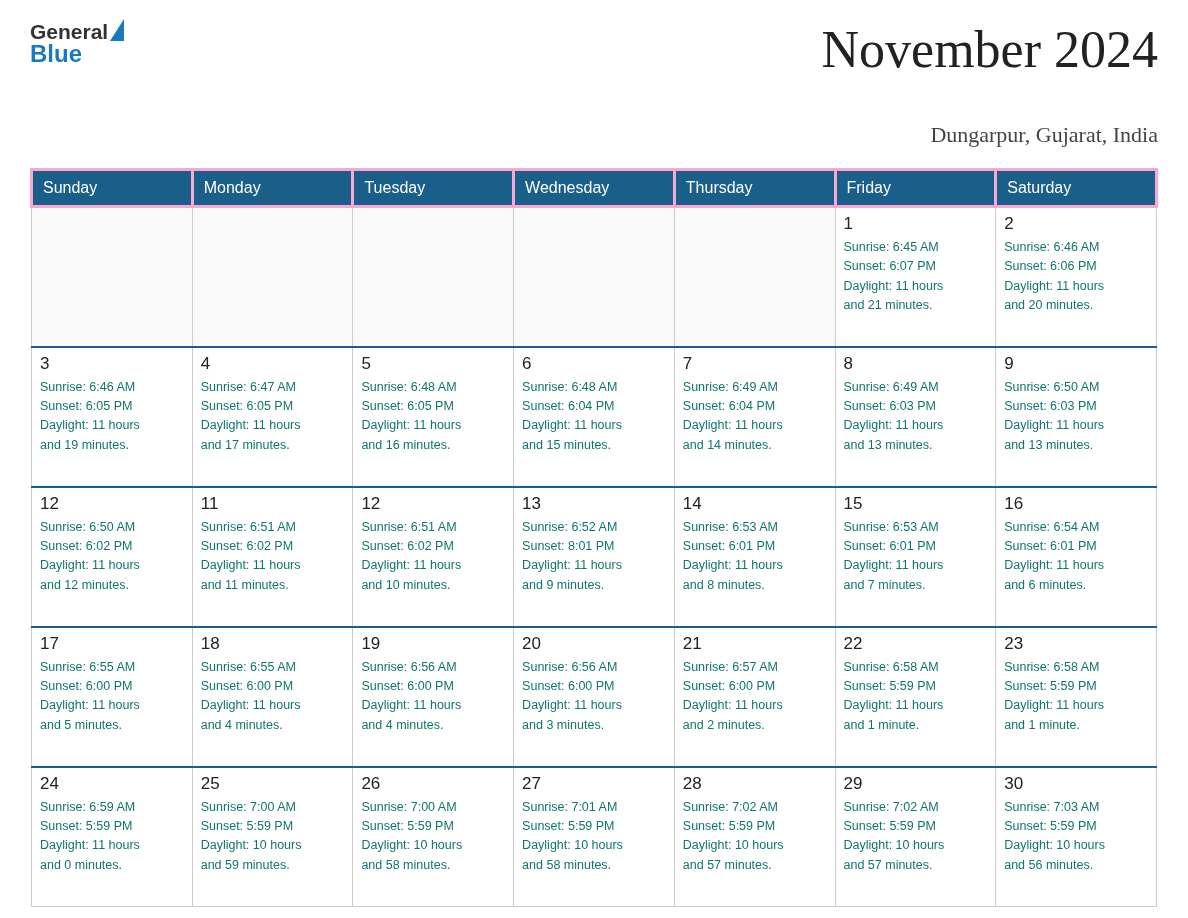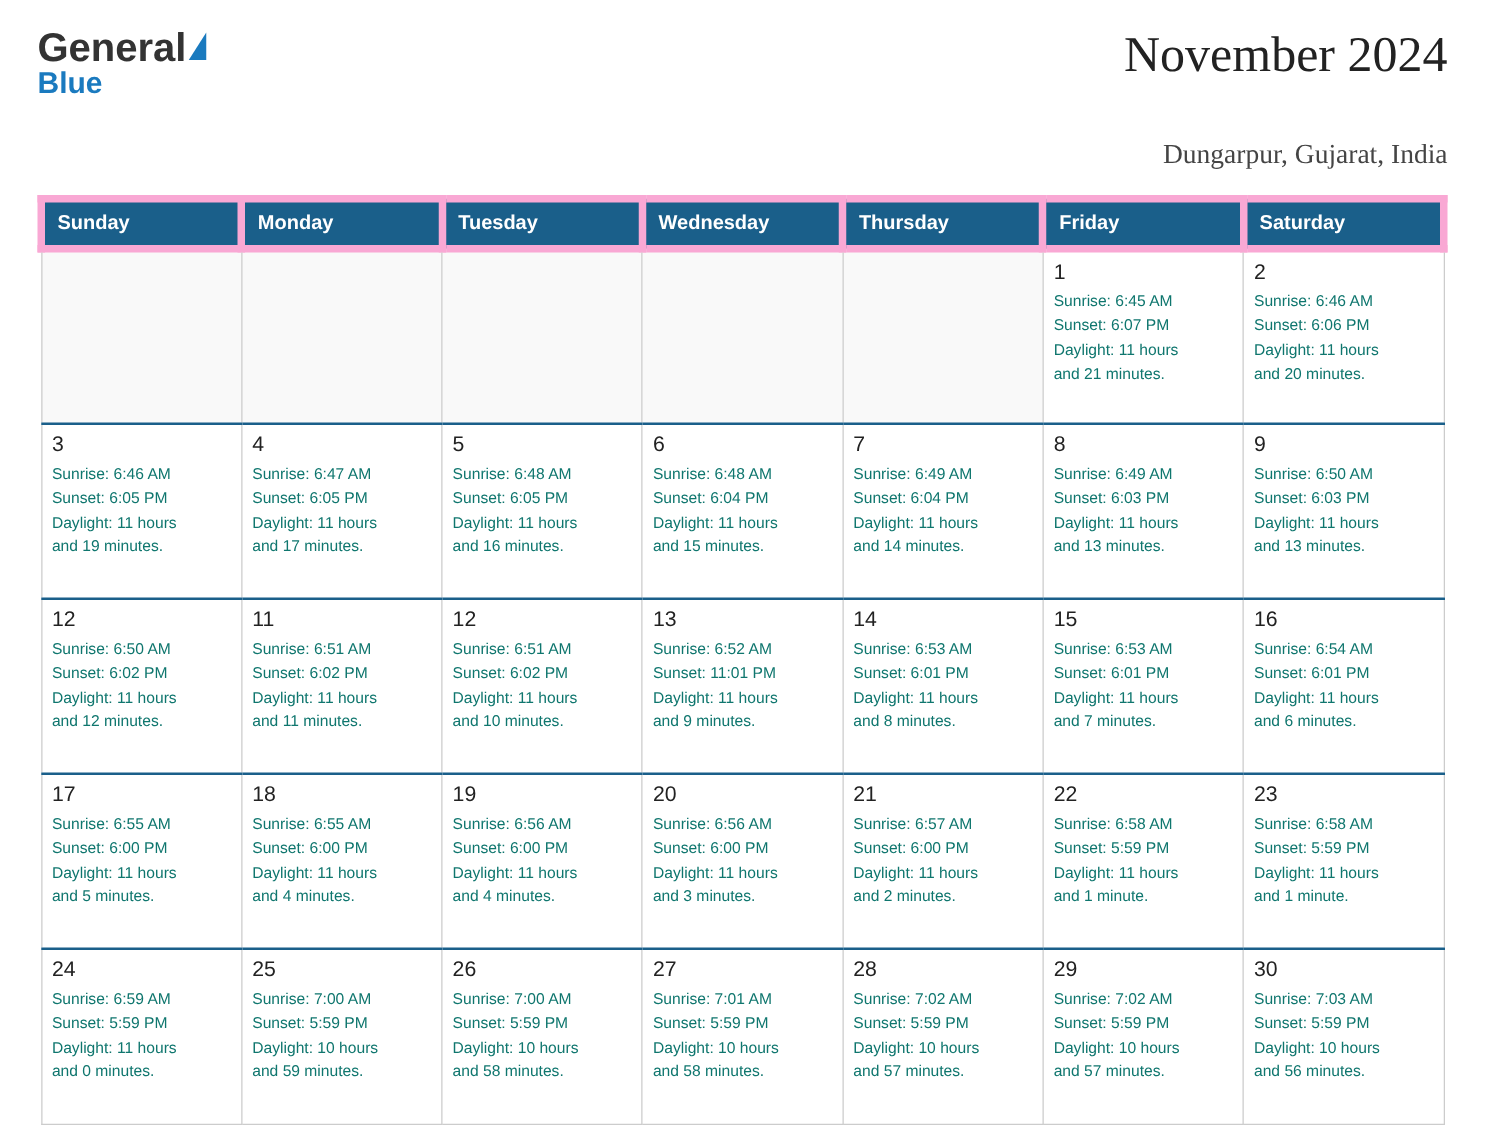--- a/index.html
+++ b/index.html
@@ -20,21 +20,21 @@
     .logo {
       display: flex;
       flex-direction: column;
       align-items: flex-start;
     }
     .logo-top {
       display: flex;
       align-items: center;
     }
     .logo-general {
-      font-size: 32px;
+      font-size: 21px;
       font-weight: bold;
       color: #333;
     }
     .logo-triangle {
       width: 0;
       height: 0;
       border-left: 14px solid transparent;
       border-bottom: 22px solid #1a7abf;
       margin-left: 2px;
       margin-top: -4px;
@@ -43,44 +43,44 @@
       font-size: 24px;
       color: #1a7abf;
       font-weight: bold;
       margin-left: 0;
       margin-top: -4px;
     }
     .title-section {
       text-align: right;
     }
     .month-title {
-      font-size: 40px;
+      font-size: 52px;
       font-weight: normal;
       color: #222;
       font-family: Georgia, serif;
     }
     .location {
       font-size: 22px;
       color: #444;
       font-family: Georgia, serif;
       margin-top: 43px;
     }
     .calendar {
       width: 100%;
       border-collapse: collapse;
       table-layout: fixed;
     }
     .calendar th {
       background-color: #1a5f8a;
       color: #fff;
       font-size: 16px;
-      font-weight: bold;
+      font-weight: normal;
       padding: 8px 10px;
       text-align: left;
-      border: 6px solid #f9a8d4;
+      border: 3px solid #f9a8d4;
     }
     .calendar td {
       vertical-align: top;
       border: 1px solid #ccc;
       border-top: 2px solid #1a5f8a;
       padding: 6px 8px;
       height: 140px;
       font-size: 13px;
       color: #333;
     }
@@ -220,21 +220,21 @@
         <td>
           <span class="day-number">12</span>
           <div class="day-info" style="white-space: pre-line;">Sunrise: 6:51 AM
 Sunset: 6:02 PM
 Daylight: 11 hours
 and 10 minutes.</div>
         </td>
         <td>
           <span class="day-number">13</span>
           <div class="day-info" style="white-space: pre-line;">Sunrise: 6:52 AM
-Sunset: 11:01 PM
+Sunset: 8:01 PM
 Daylight: 11 hours
 and 9 minutes.</div>
         </td>
         <td>
           <span class="day-number">14</span>
           <div class="day-info" style="white-space: pre-line;">Sunrise: 6:53 AM
 Sunset: 6:01 PM
 Daylight: 11 hours
 and 8 minutes.</div>
         </td>

